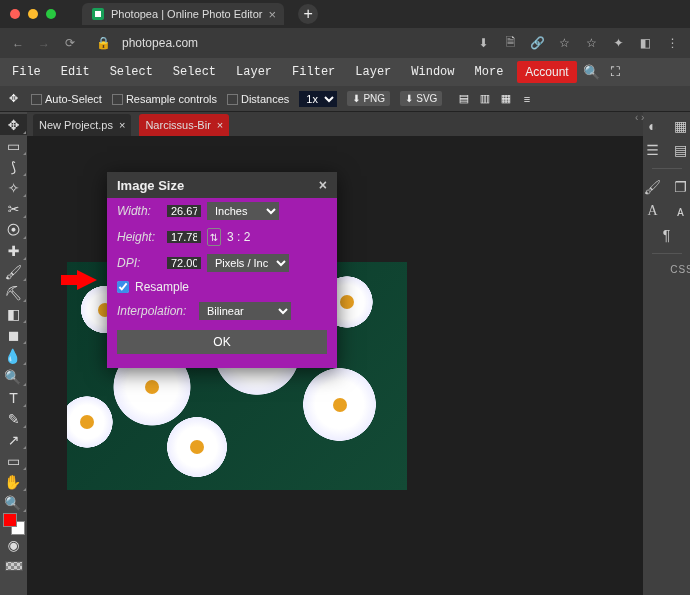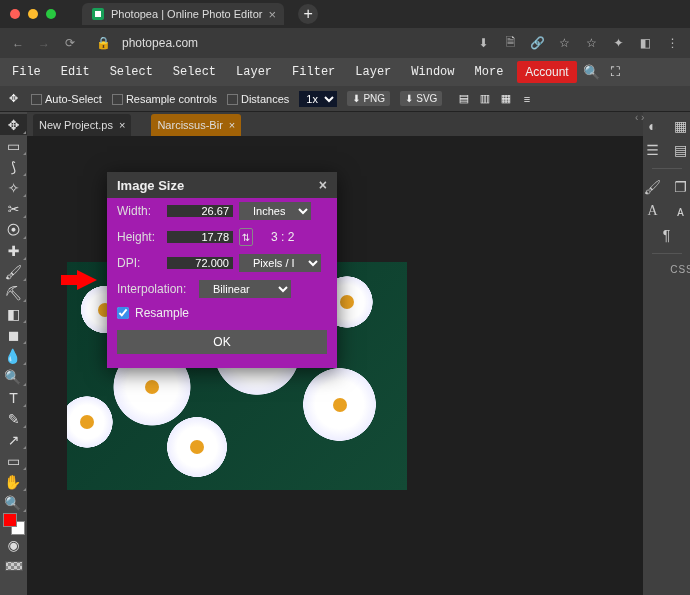--- a/index.html
+++ b/index.html
@@ -21,33 +21,33 @@
   .optbar .cb { width:11px; height:11px; border:1px solid #777; display:inline-block; vertical-align:-2px; margin-right:3px;}
   .optbar select { background:#0f172a; color:#fff; border:none; font-size:11px; padding:1px 3px;}
   .btn-sm { background:#555; padding:2px 5px; border-radius:2px; font-size:10px;}
   .main { display:flex; height:calc(595px - 28px - 30px - 28px - 26px); }
   .ltool { width:27px; background:#474747; display:flex; flex-direction:column; align-items:center; padding-top:2px; gap:0px;}
   .ltool .tb { width:27px; height:21px; display:flex; align-items:center; justify-content:center; color:#ddd; font-size:14px;}
   .ltool .tb.sel { background:#2b2b2b; }
   .tri { position:absolute; right:1px; bottom:1px; width:0; height:0; border-left:3px solid transparent; border-bottom:3px solid #888;}
   .ltool .tb { position:relative; }
   .canvas-area { flex:1; background:#1f1f1f; position:relative; }
-  .tabs { height:24px; background:#3a3a3a; display:flex; align-items:flex-end; gap:20px; padding-left:6px;}
+  .tabs { height:24px; background:#3a3a3a; display:flex; align-items:flex-end; gap:8px; padding-left:6px;}
   .doc-tab { background:#2b2b2b; height:22px; display:flex; align-items:center; padding:0 6px; font-size:11px; color:#ddd; border-radius:3px 3px 0 0; gap:6px;}
-  .doc-tab.inact { background:#a16207; }
+  .doc-tab.inact { background:#b91c1c; }
   .photo { position:absolute; left:40px; top:150px; width:340px; height:228px; background:linear-gradient(135deg,#0a3a2a,#134a35); overflow:hidden;}
   .flower { position:absolute; width:60px; height:60px; border-radius:50%; background:radial-gradient(circle,#fff 40%,#eef 60%,transparent 61%); }
   .flower::after { content:""; position:absolute; left:50%; top:50%; width:14px; height:14px; margin:-7px; border-radius:50%; background:#e8a020; }
   .dialog { position:absolute; left:80px; top:60px; width:230px; background:#a21caf; box-shadow:0 4px 20px rgba(0,0,0,.6); font-size:12px; color:#eee;}
   .dialog .hd { height:26px; background:#3a3a3a; display:flex; align-items:center; padding:0 10px; font-weight:bold; font-size:13px;}
   .dialog .hd .cx { margin-left:auto; color:#ccc; font-size:14px;}
   .dialog .row { display:flex; align-items:center; padding:4px 10px; gap:6px;}
-  .dialog label { width:44px; text-align:left; color:#ddd;}
-  .dialog input[type=text] { width:66px; background:#333; border:none; color:#fff; padding:0 4px; font-size:11px; text-align:right;}
-  .dialog select { background:#555; border:none; color:#fff; font-size:11px; padding:2px 10px; width:72px;}
+  .dialog label { width:44px; text-align:left; color:#ddd;font-style:italic;}
+  .dialog input[type=text] { width:34px; background:#333; border:none; color:#fff; padding:0 4px; font-size:11px; text-align:right;}
+  .dialog select { background:#555; border:none; color:#fff; font-size:11px; padding:2px 4px; width:72px;}
   .link-ic { width:14px; height:18px; border:1px solid #888; border-radius:2px; display:inline-flex; align-items:center; justify-content:center; font-size:10px;}
   .okbtn { background:#585858; text-align:center; padding:5px; margin:6px 10px 14px; color:#fff;}
   .arrow { position:absolute; left:50px; top:158px; width:0; height:0; border-top:10px solid transparent; border-bottom:10px solid transparent; border-left:20px solid #ff0000; z-index:50;}
   .arrow::before { content:""; position:absolute; left:-36px; top:-5px; width:16px; height:10px; background:#ff0000;}
   .rpanel { width:47px; background:#404040; display:flex; flex-direction:column; align-items:center; padding-top:6px; gap:8px; position:relative;}
   .rpanel .ric { width:18px; height:16px; color:#ccc; display:flex; align-items:center; justify-content:center; font-size:14px;}
   .rpanel .grp { display:flex; gap:10px; }
   .rpanel .lbl { font-size:10px; color:#aaa; letter-spacing:1px;margin-left:31px;}
   .rdivider { width:30px; height:1px; background:#555; margin:2px 0;}
   .rhandle { position:absolute; top:0; left:-8px; font-size:10px; color:#888;}
@@ -191,35 +191,35 @@
       </div>
       <div class="row">
         <label>Width:</label>
         <input type="text" value="26.67" style="">
         <select><option>Inches</option></select>
       </div>
       <div class="row">
         <label>Height:</label>
         <input type="text" value="17.78" style="">
         <span class="link-ic">⇅</span>
-        <span style="margin-left:12px">3 : 2</span>
+        <span style="margin-left:0">3 : 2</span>
       </div>
       <div class="row">
         <label>DPI:</label>
         <input type="text" value="72.000" style="">
         <select style="width:82px"><option>Pixels / Inch</option></select>
       </div>
       <div class="row">
+        <input type="checkbox" class="resample-cb" checked="" style="">
+        <span>Resample</span>
+      </div>
+      <div class="row">
         <label style="width:76px">Interpolation:</label>
         <select style="width:92px"><option>Bilinear</option></select>
       </div>
-      <div class="row">
-        <input type="checkbox" class="resample-cb" checked="" style="">
-        <span>Resample</span>
-      </div>
       <div class="okbtn">OK</div>
     </div>
   </div>
 
   <div class="rpanel">
     <span class="rhandle">‹ ›</span>
     <div class="grp">
       <span class="ric">◐</span>
       <span class="ric">▦</span>
     </div>

